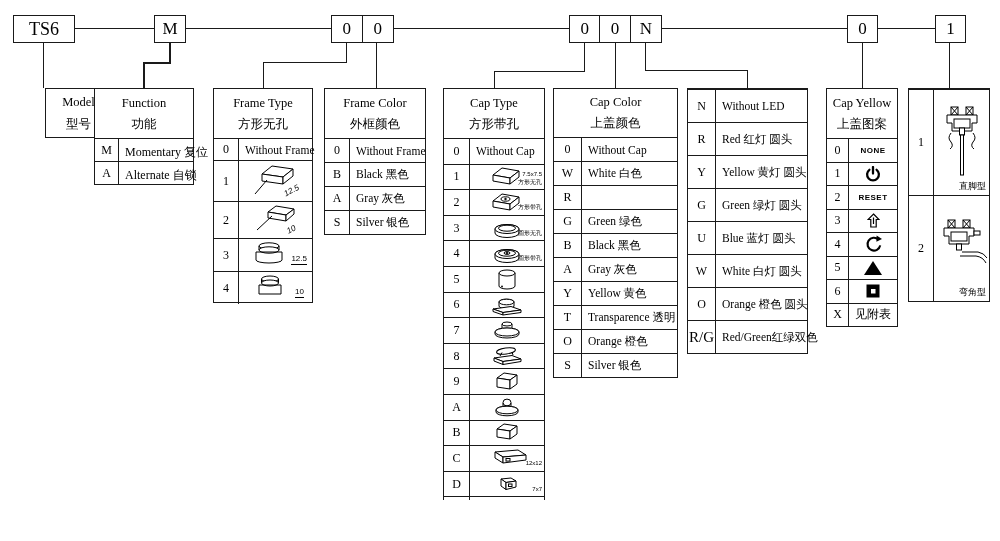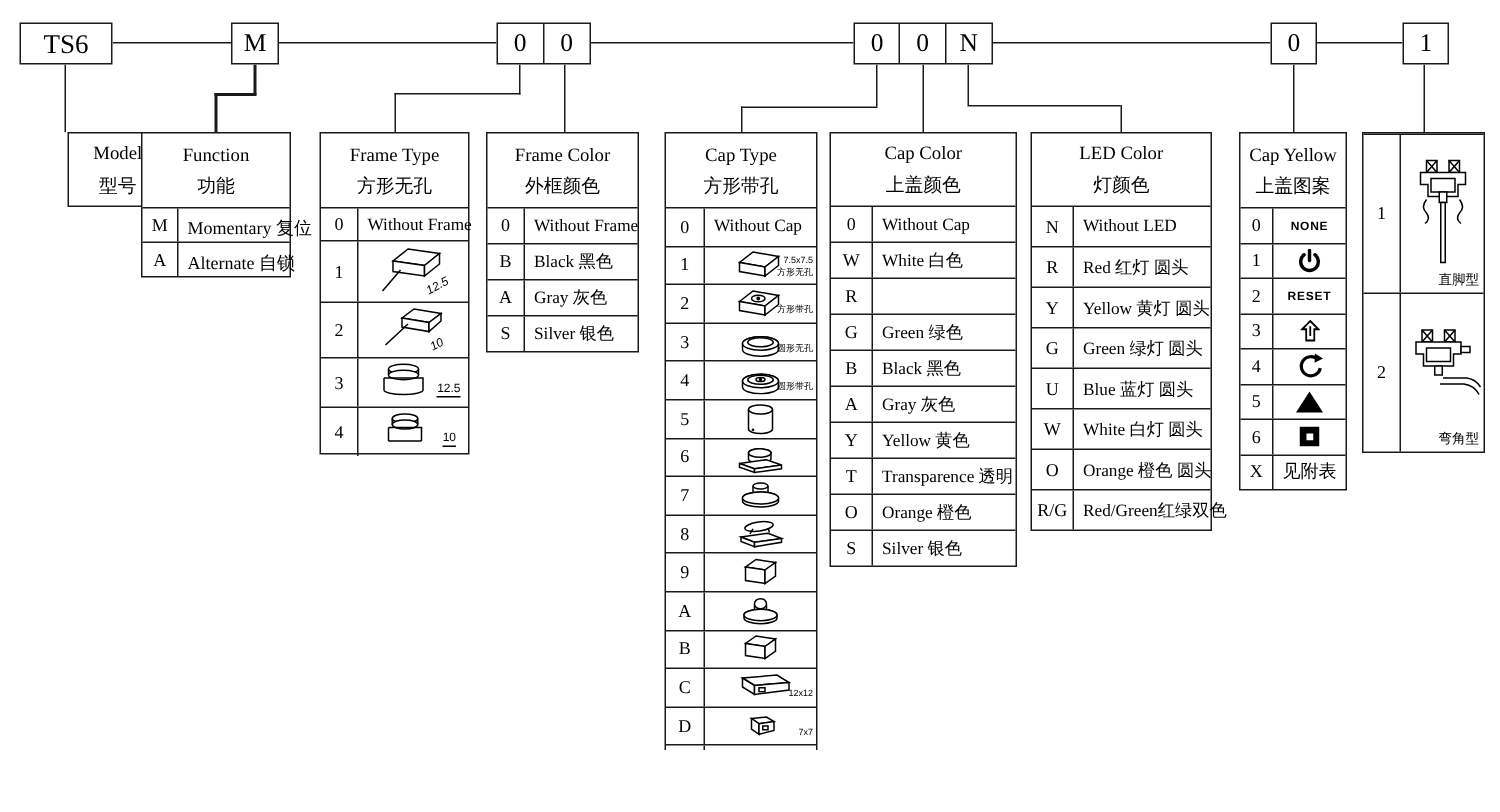--- a/index.html
+++ b/index.html
@@ -15,21 +15,21 @@
   .ccell:last-child{border-right:none;}
   .cbox.single .ccell{width:100%;}
   
   .tbl{position:absolute;border:1px solid #1a1a1a;background:#fff;display:flex;flex-direction:column;}
   .thead{flex:0 0 auto;display:flex;flex-direction:column;align-items:center;justify-content:center;}
   .thead div{line-height:21px;font-size:12.5px;}
   .rows{flex:1;display:flex;flex-direction:column;}
   .trow{flex:1;display:flex;border-top:1px solid #1a1a1a;min-height:0;}
   .tcode{flex:0 0 var(--codew,25px);border-right:1px solid #1a1a1a;display:flex;
     align-items:center;justify-content:center;font-size:12px;}
-  .tcode.sm{font-size:12px;font-family:Liberation Serif, serif;}
+  .tcode.sm{font-size:15px;font-family:Liberation Serif, serif;}
   .tval{flex:1;position:relative;display:flex;align-items:center;padding-left:6px;
     font-size:11.5px;white-space:nowrap;min-width:0;}
   .tval.center{justify-content:center;padding-left:0;}
   .lbl.small{font-family:"Liberation Sans","DejaVu Sans",sans-serif;font-size:8px;font-weight:bold;letter-spacing:.5px;}
   .note{position:absolute;right:2px;bottom:3px;font-size:6px;line-height:1.25;
     white-space:pre-line;text-align:right;font-family:"Liberation Sans",sans-serif;}
   .icn{display:flex;align-items:center;justify-content:center;}
   .icn svg{display:block;}
   
   #model-box{justify-content:center;align-items:center;margin-left:36px;}
@@ -535,24 +535,20 @@
         <div class="trow">
           <div class="tcode">S</div>
           <div class="tval">
             <span class="lbl">Silver  银色</span>
           </div>
         </div>
       </div>
   </div>
 
   <div class="tbl" id="led-color" style="left:687px;top:88px;width:121px;height:266px;--codew:28px">
-    <div class="thead" style="height:48px">
-      <div>LED Color</div>
-      <div>灯颜色</div>
-    </div>
     <div class="rows">
         <div class="trow">
           <div class="tcode">N</div>
           <div class="tval">
             <span class="lbl">Without LED</span>
           </div>
         </div>
         <div class="trow">
           <div class="tcode">R</div>
           <div class="tval">

